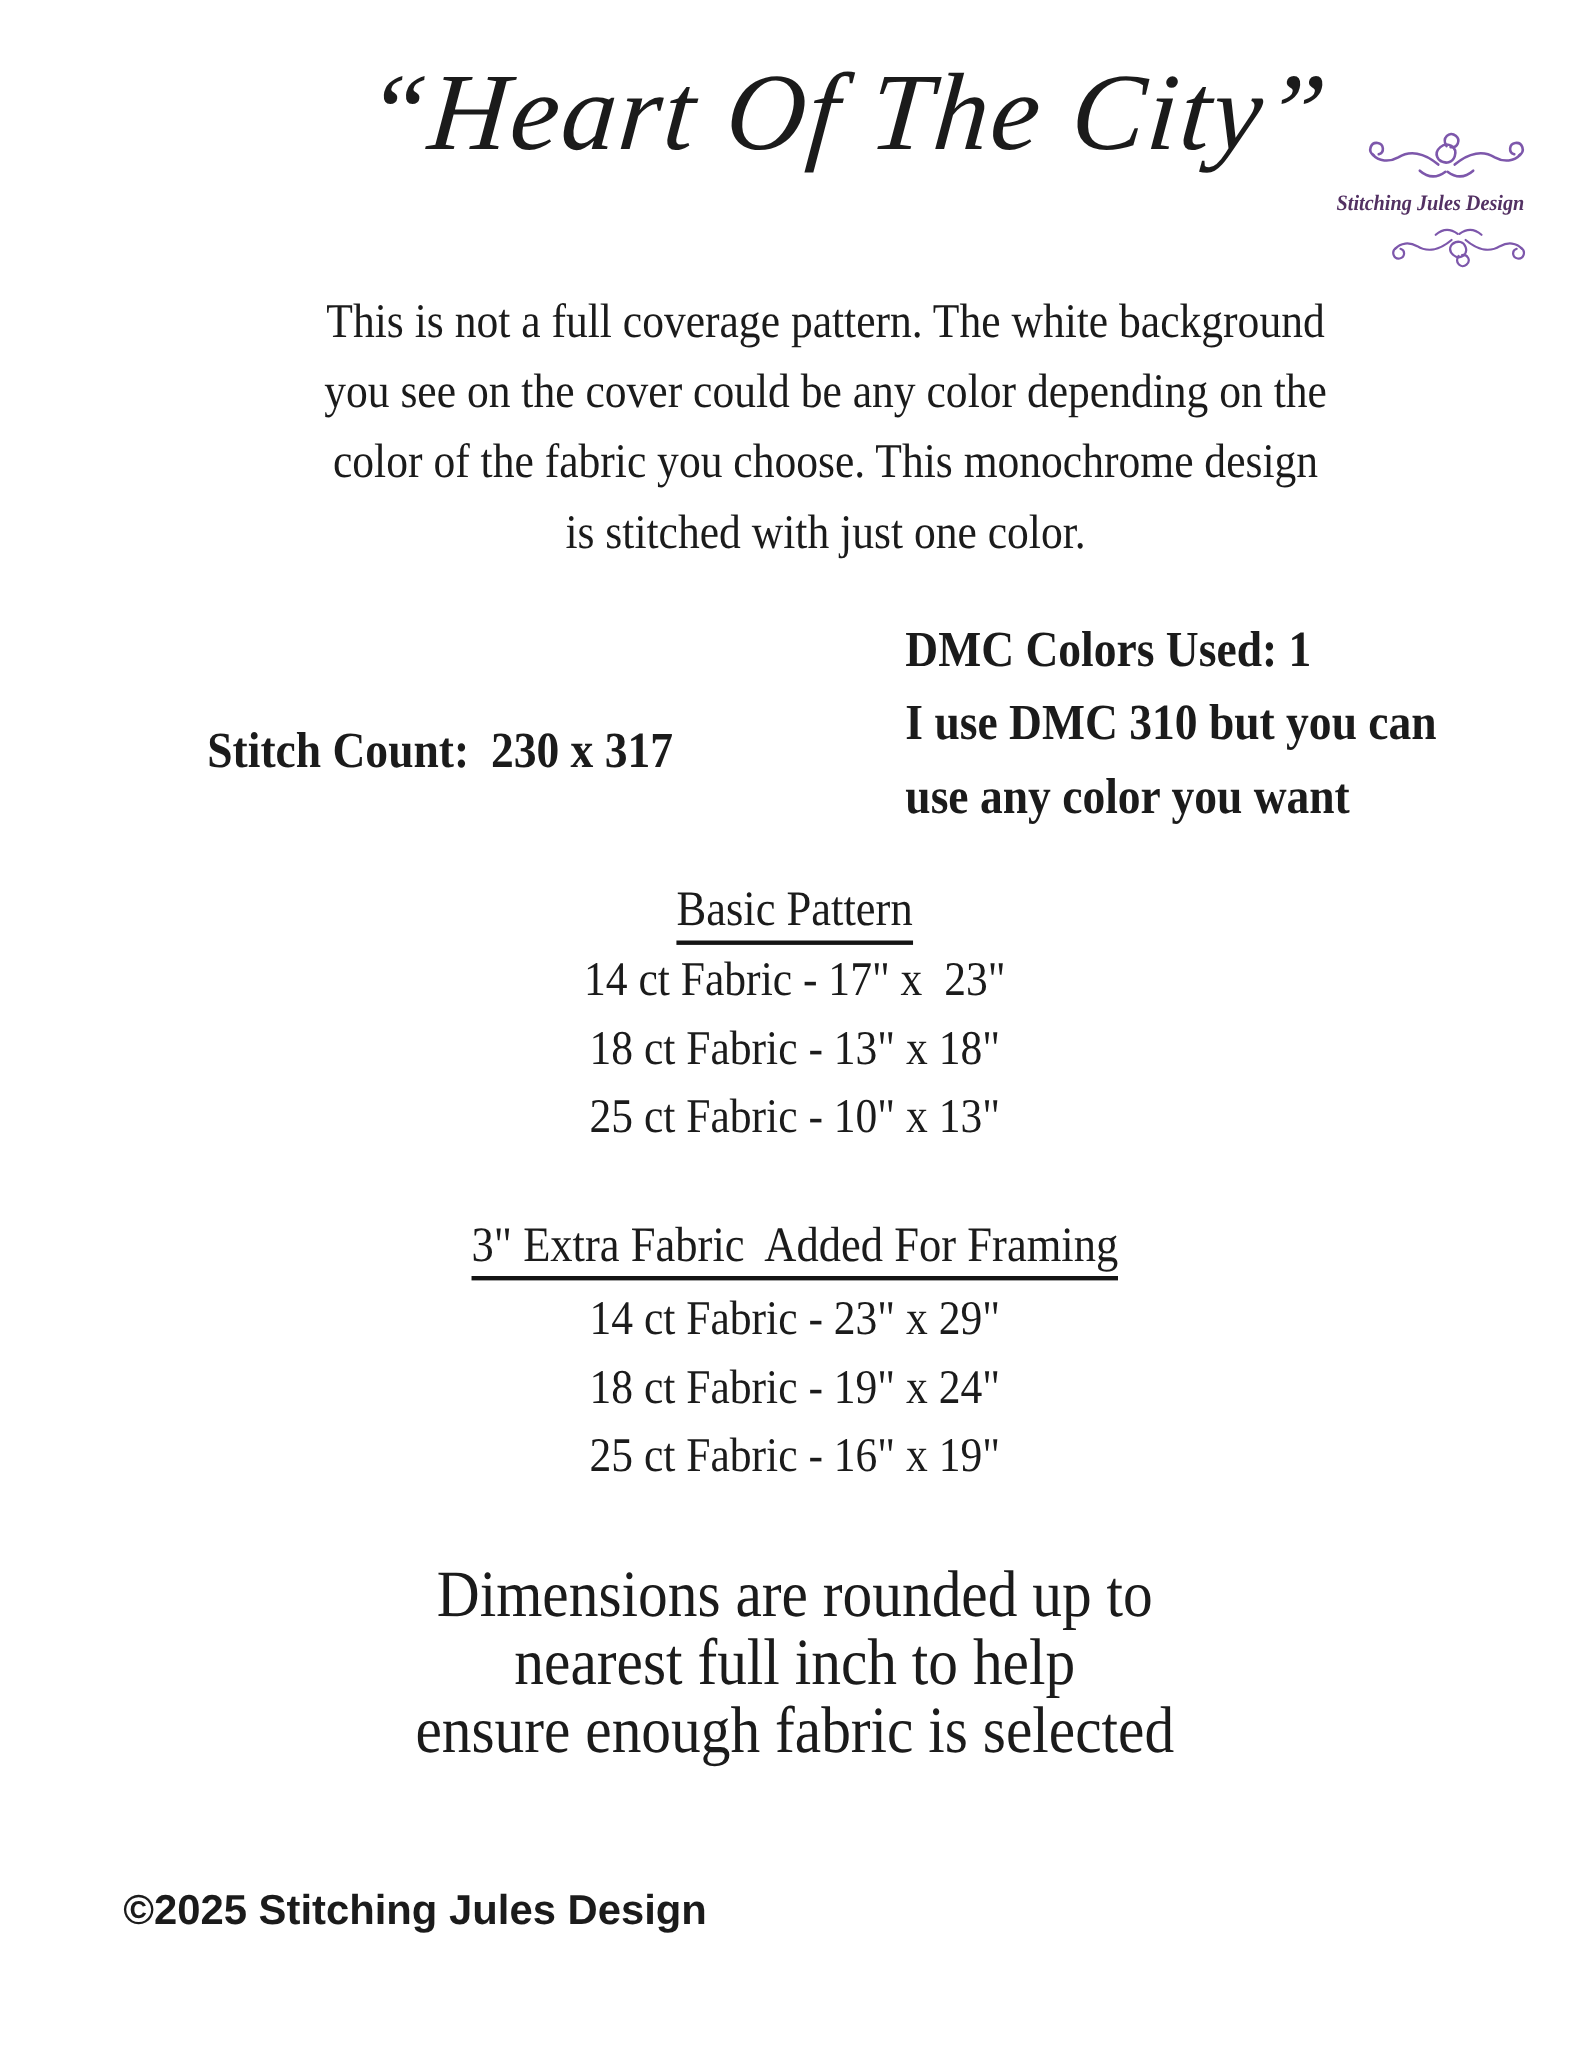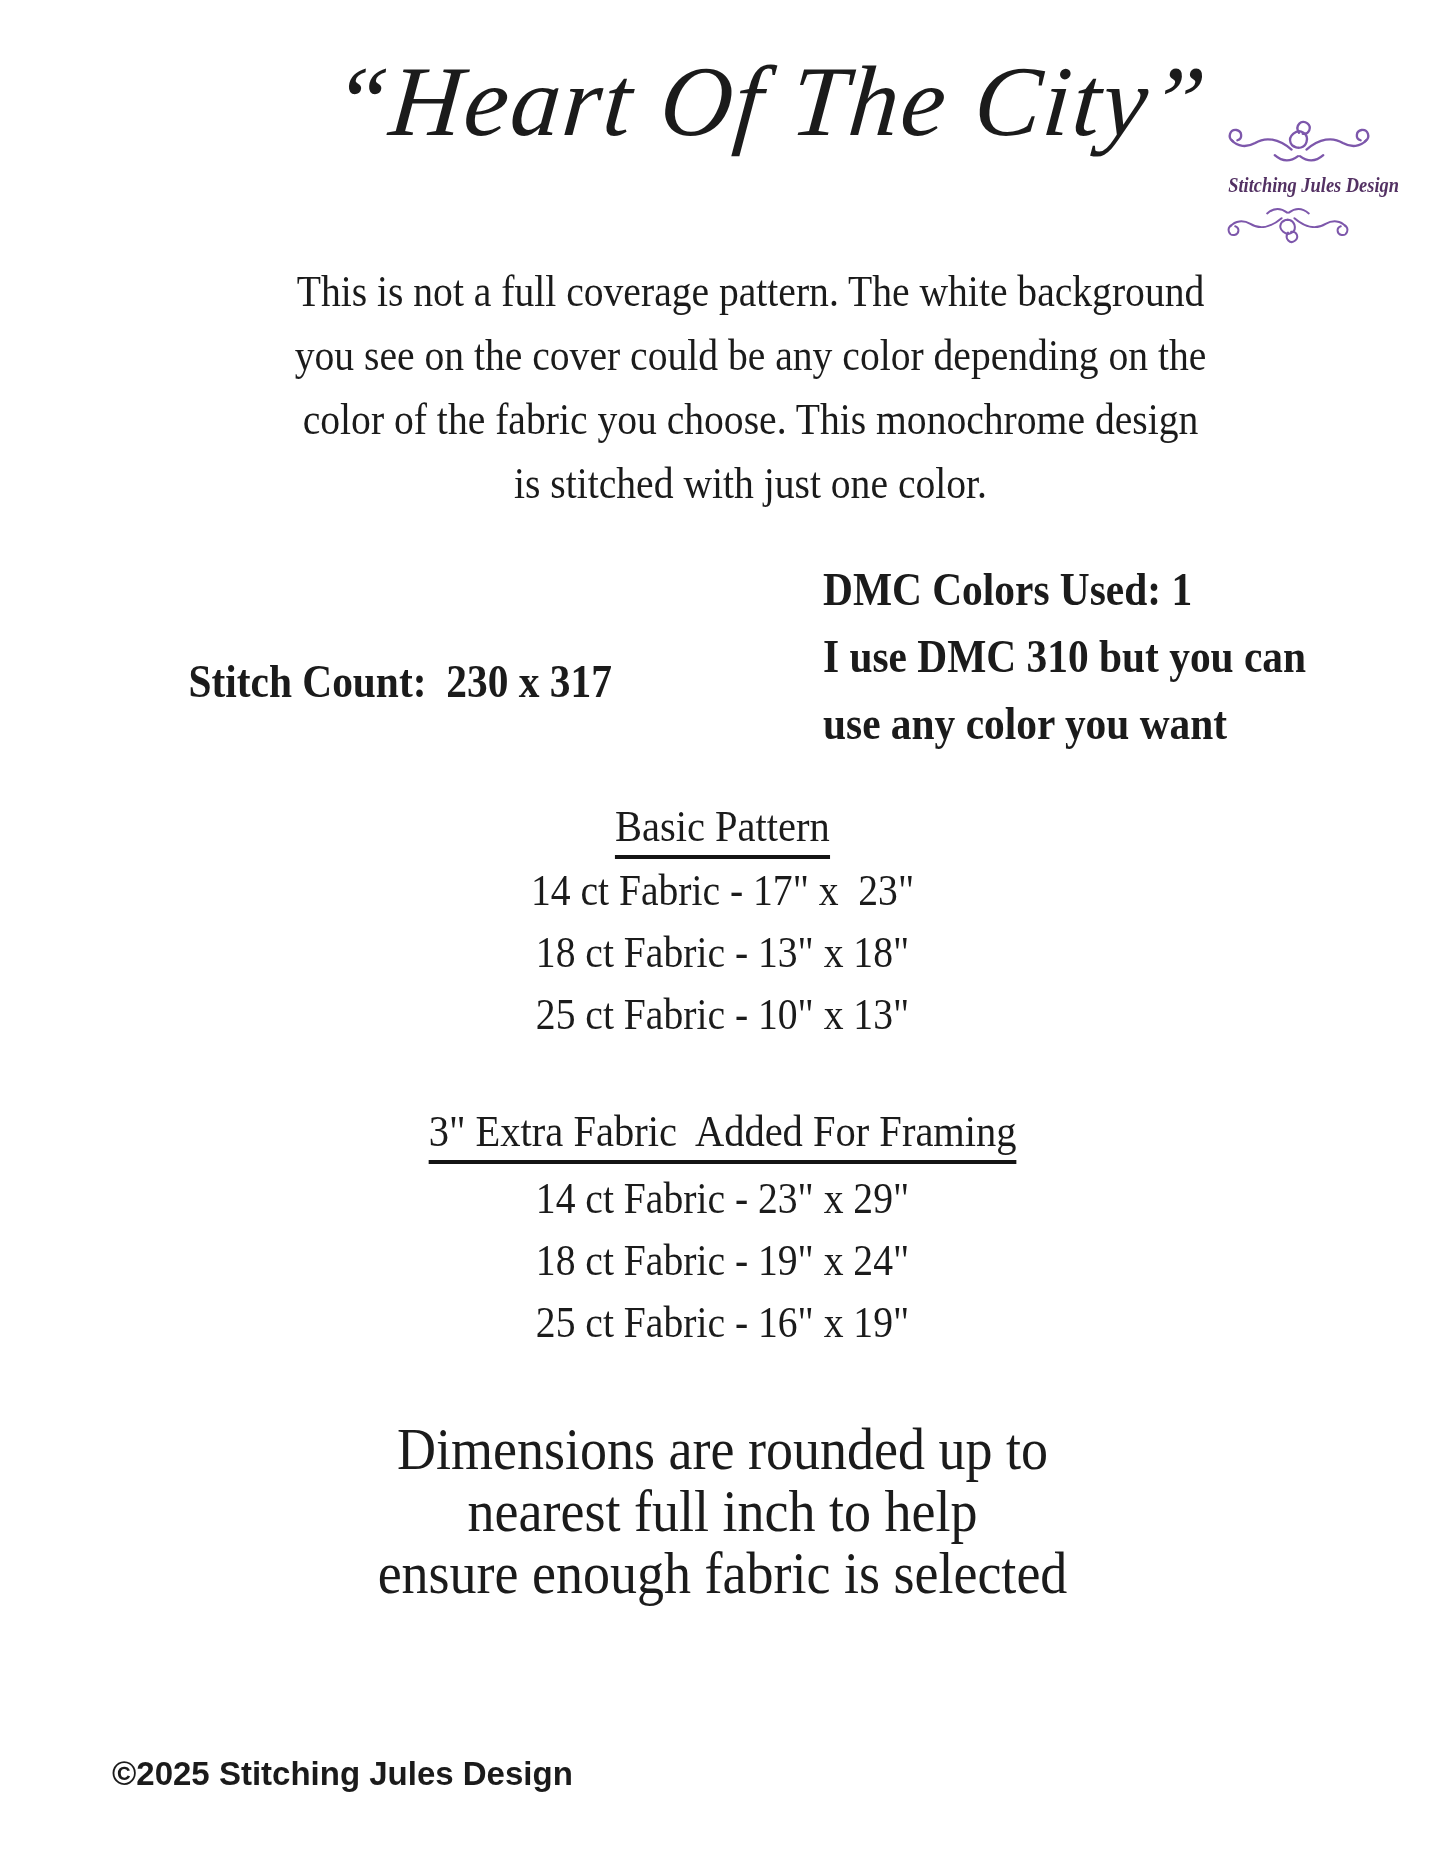--- a/index.html
+++ b/index.html
@@ -18,22 +18,22 @@
     text-align:center;
     font-family:"Liberation Serif", serif;
     font-style:italic;
     font-size:100px;line-height:175px;
     letter-spacing:2px;
     transform:skewX(-5deg);
     white-space:pre;
   }
   
   .logo{
-    position:absolute;top:116px;left:1220px;width:206px;
-    text-align:left;
+    position:absolute;top:116px;left:1188px;width:206px;
+    text-align:right;
   }
   .logo .flourish{color:var(--logo-flourish,#7d57ab);line-height:0;}
   .logo .flourish svg{display:inline-block;}
   .logo .flourish.bottom svg{transform:scaleY(-1);}
   .logo-text{
     font-family:"Liberation Serif", serif;
     font-style:italic;font-weight:bold;
     font-size:20px;line-height:24px;
     color:var(--logo-text,#533163);
     transform:scaleX(0.92);
@@ -71,23 +71,23 @@
   }
   .basic-heading{top:798px;}
   .basic-rows{top:860px;}
   .framing-heading{top:1103px;}
   .framing-rows{top:1168px;}
   .rows{font-size:44px;line-height:62px;}
   
   .note{top:1418px;font-size:60px;line-height:62px;}
   
   .copyright{
-    position:absolute;left:112px;top:1754px;
+    position:absolute;left:112px;top:1717px;
     font-family:"Liberation Sans", sans-serif;
-    font-weight:bold;font-size:33px;line-height:40px;
+    font-weight:bold;font-size:38px;line-height:40px;
     white-space:pre;
   }
 </style>
 </head>
 <body>
 
 <div class="page" style="--logo-text: #533163; --logo-flourish: #7d57ab; --body-text: #1b1b1b;">
 
   <div class="title">“Heart Of The City”</div>
 

